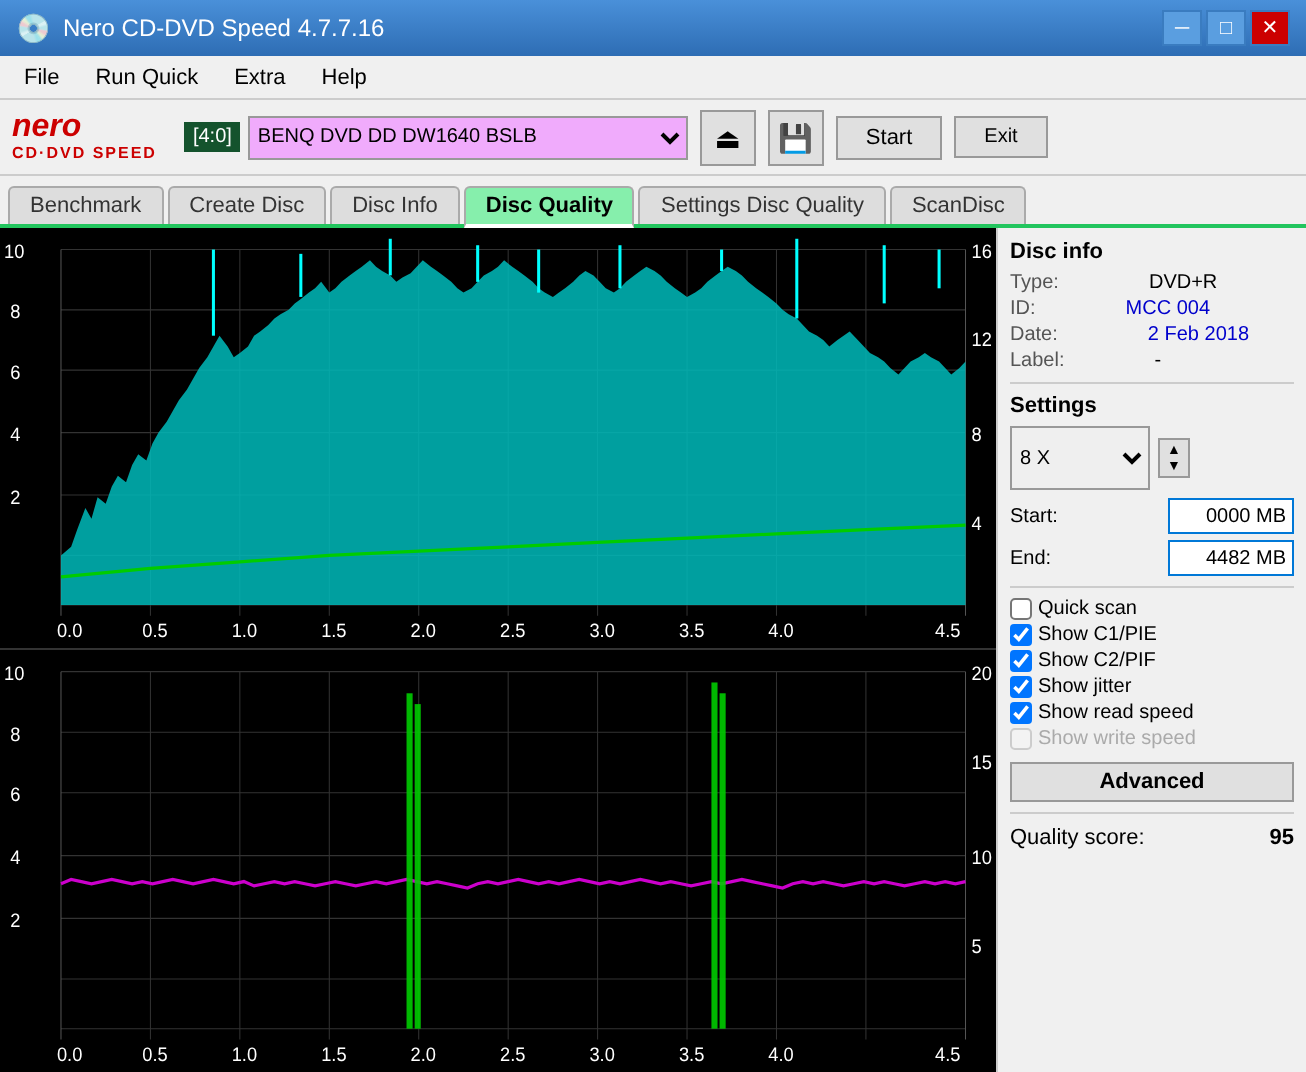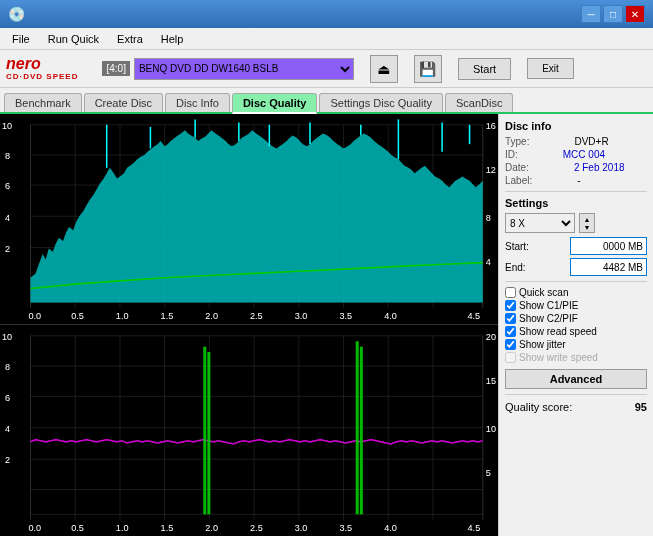--- a/index.html
+++ b/index.html
@@ -60,21 +60,21 @@
       cursor: pointer;
       font-size: 11px;
     }
     
     .toolbar {
       background: #f0f0f0;
       height: 38px;
       display: flex;
       align-items: center;
       padding: 0 6px;
-      gap: 16px;
+      gap: 6px;
       border-bottom: 1px solid #ccc;
     }
     .nero-logo {
       display: flex;
       flex-direction: column;
       margin-right: 8px;
     }
     .nero-logo-top {
       font-size: 16px;
       font-weight: bold;
@@ -87,31 +87,31 @@
       color: #cc0000;
       font-weight: bold;
       letter-spacing: 1px;
     }
     .drive-selector {
       display: flex;
       align-items: center;
       gap: 4px;
     }
     .drive-label {
-      background: #737373;
+      background: #14532d;
       color: white;
       padding: 2px 4px;
       font-size: 10px;
     }
     .drive-combo {
       width: 220px;
       height: 22px;
       font-size: 10px;
       border: 1px solid #999;
-      background: #8b5cf6;
+      background: #f0abfc;
     }
     .toolbar-icon-btn {
       width: 28px;
       height: 28px;
       background: #e0e0e0;
       border: 1px solid #999;
       cursor: pointer;
       display: flex;
       align-items: center;
       justify-content: center;
@@ -205,21 +205,21 @@
       margin: 5px 0;
     }
     .settings-row {
       display: flex;
       align-items: center;
       gap: 4px;
       margin-bottom: 4px;
     }
     .speed-combo {
       width: 70px;
-      height: 20px;
+      height: 32px;
       font-size: 10px;
       border: 1px solid #999;
     }
     .spin-btn {
       width: 16px;
       height: 20px;
       background: #e0e0e0;
       border: 1px solid #999;
       cursor: pointer;
       display: flex;
@@ -228,21 +228,21 @@
       justify-content: space-around;
       padding: 1px;
     }
     .mb-field-row {
       display: flex;
       align-items: center;
       justify-content: space-between;
       margin-bottom: 3px;
     }
     .mb-field {
-      width: 77px;
+      width: 63px;
       height: 18px;
       border: 1px solid #0078d7;
       background: white;
       padding: 1px 3px;
       font-size: 10px;
       text-align: right;
       margin-left: 36px;
     }
     .checkbox-row {
       display: flex;
@@ -278,20 +278,21 @@
       top: 0; left: 0;
       width: 100%; height: 100%;
     }
   </style>
 </head>
 <body>
 
 <div class="title-bar">
   <div class="title-bar-left">
     <span style="font-size:14px;">💿</span>
+    <span>Nero CD-DVD Speed 4.7.7.16</span>
   </div>
   <div class="title-bar-controls">
     <button class="title-btn">─</button>
     <button class="title-btn">□</button>
     <button class="title-btn" style="background:#cc0000;">✕</button>
   </div>
 </div>
 
 <div class="menu-bar">
   <span class="menu-item">File</span>
@@ -504,25 +505,25 @@
     <div class="checkbox-row">
       <input type="checkbox" checked="" style="">
       <span>Show C1/PIE</span>
     </div>
     <div class="checkbox-row">
       <input type="checkbox" checked="" style="">
       <span>Show C2/PIF</span>
     </div>
     <div class="checkbox-row">
       <input type="checkbox" checked="" style="">
-      <span>Show read speed</span>
+      <span>Show jitter</span>
     </div>
     <div class="checkbox-row">
       <input type="checkbox" checked="" style="">
-      <span>Show jitter</span>
+      <span>Show read speed</span>
     </div>
     <div class="checkbox-row">
       <input type="checkbox" disabled="" style="">
       <span style="color:#aaa;">Show write speed</span>
     </div>
     
     <button class="advanced-btn">Advanced</button>
     
     <div class="divider"></div>
     

